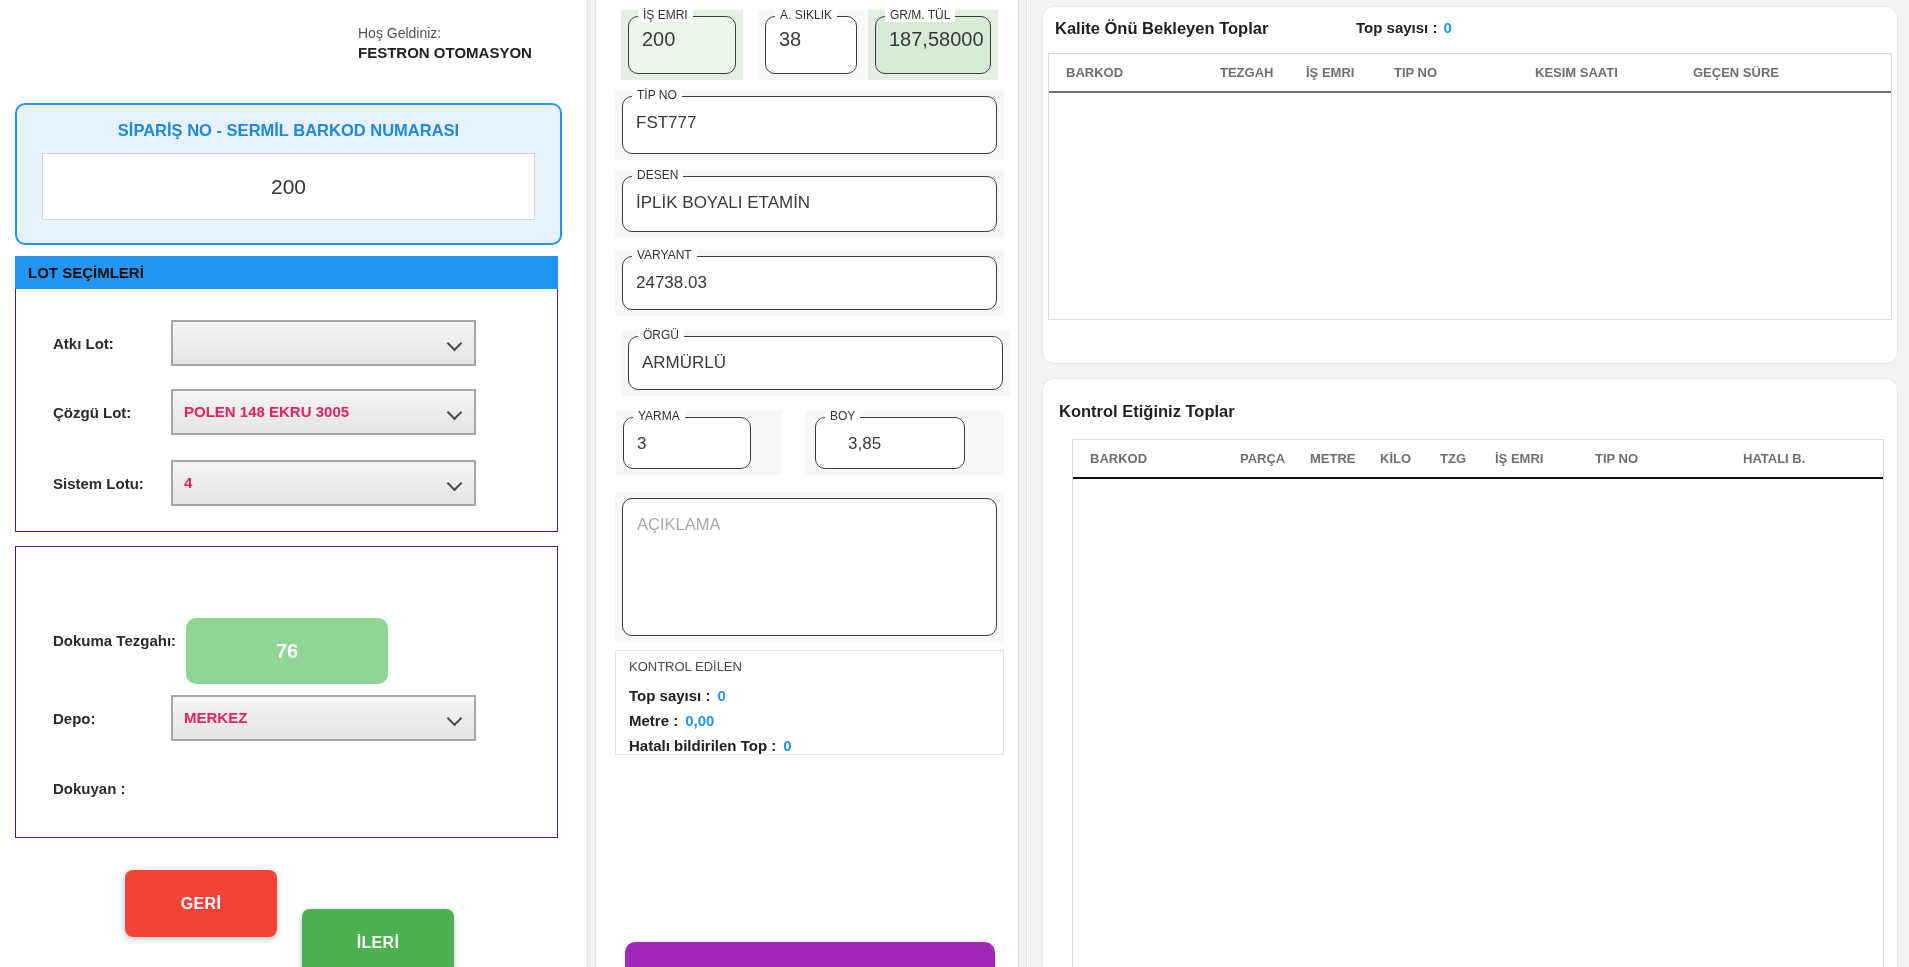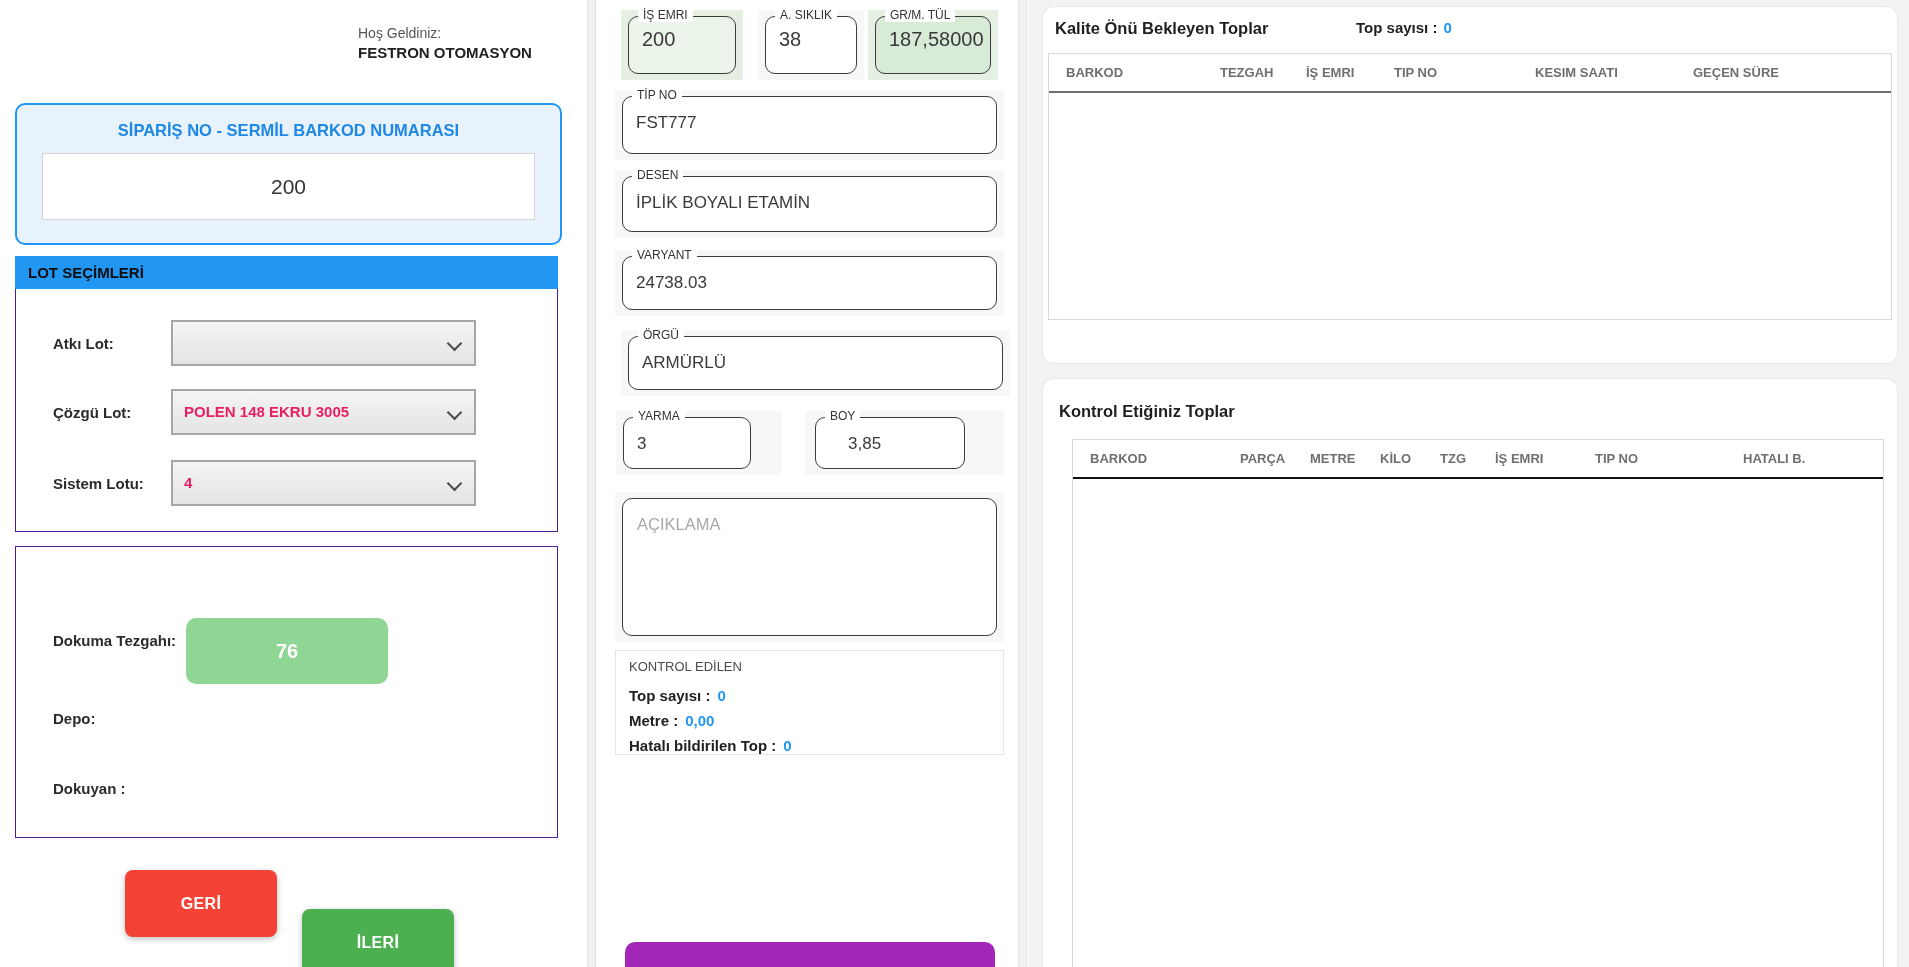--- a/index.html
+++ b/index.html
@@ -128,20 +128,24 @@
     </div>
   </div>
 
   <div id="station-panel" class="abs blue-panel">
     <div class="panel-row" style="top:60px;height:66px;">
       <span class="lbl">Dokuma Tezgahı:</span>
       <button id="loom-pill">76</button>
     </div>
     <div class="panel-row" style="top:148px;">
       <span class="lbl">Depo:</span>
+      <div class="sel">
+        <span>MERKEZ</span>
+        <span class="chev"></span>
+      </div>
     </div>
     <div class="panel-row" style="top:218px;">
       <span class="lbl">Dokuyan :</span>
     </div>
   </div>
 
   <button id="back-btn" class="action-btn">GERİ</button>
   <button id="next-btn" class="action-btn">İLERİ</button>
 </div>
 

